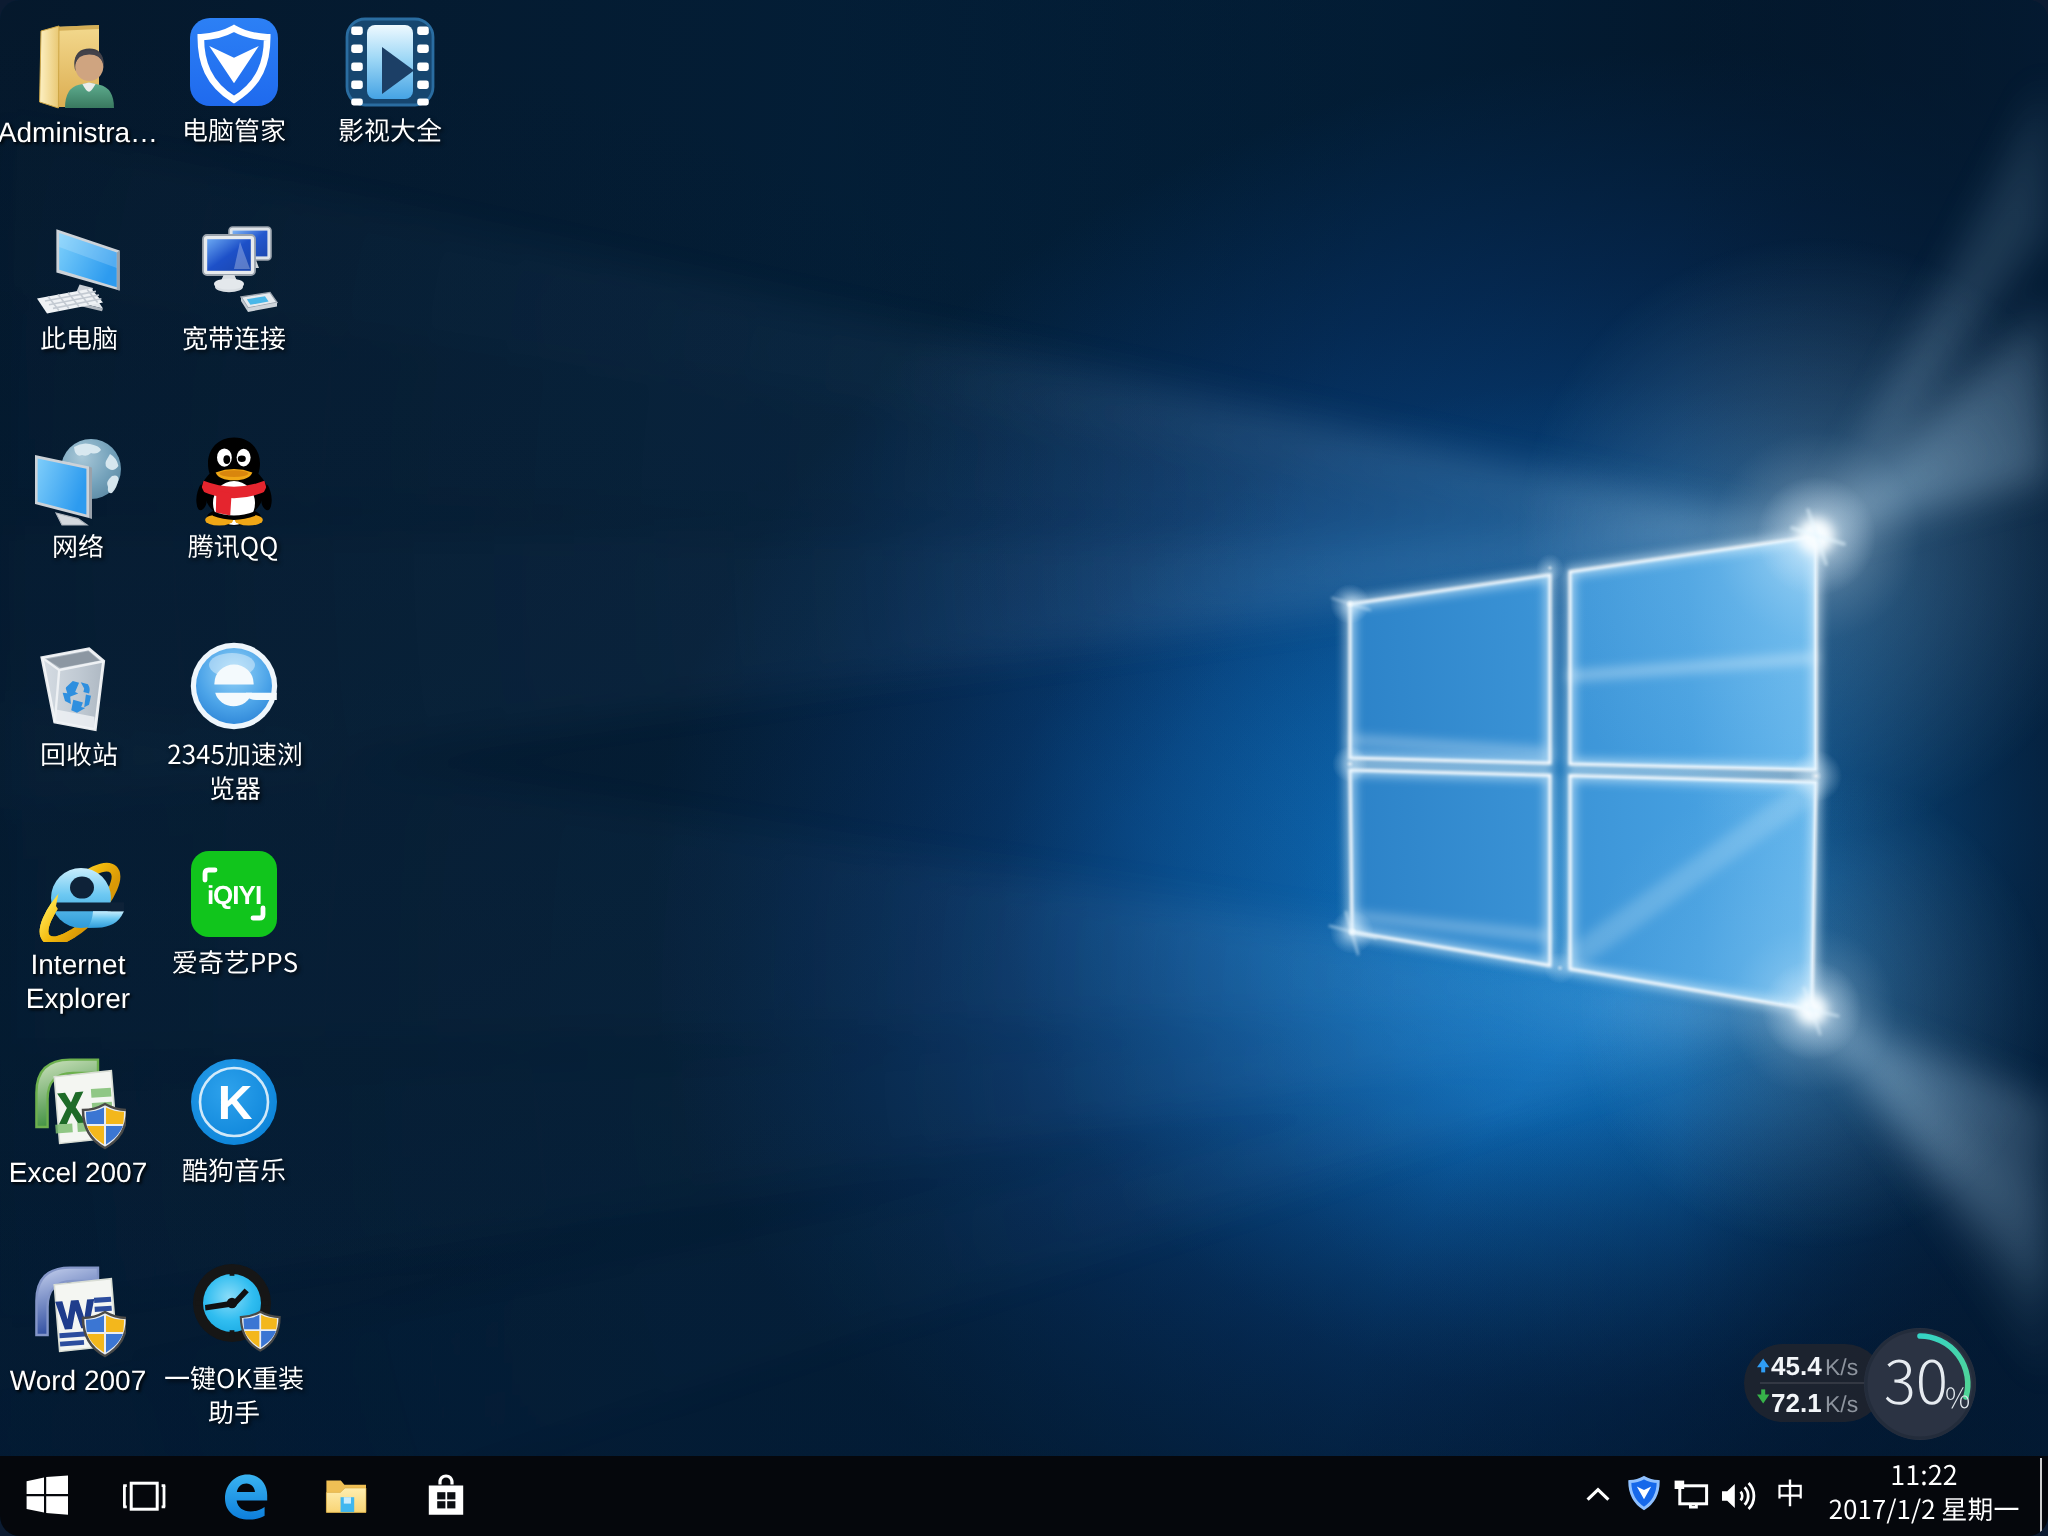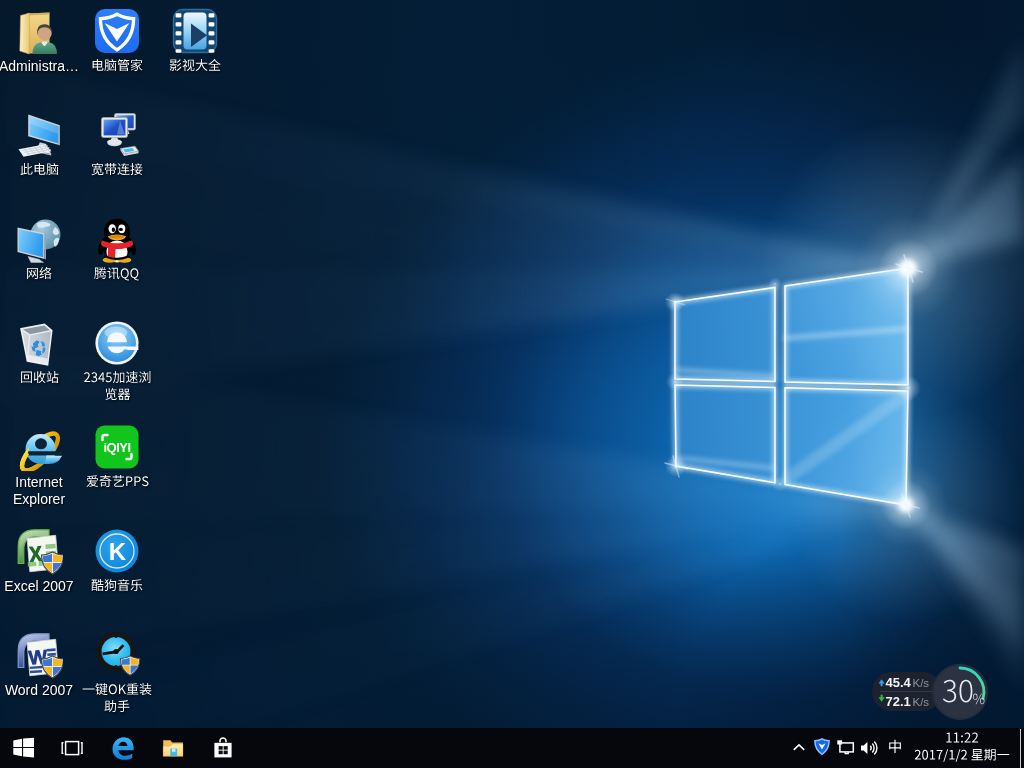--- a/index.html
+++ b/index.html
@@ -1,16 +1,16 @@
 <!DOCTYPE html>
 <html><head><meta charset="utf-8"><title>d</title>
 <style>
 html,body{margin:0;padding:0;width:1024px;height:768px;overflow:hidden;background:#0c1b31;
 font-family:"Liberation Sans",sans-serif;}
-#stage{position:absolute;left:0;top:0;width:1024px;height:768px;overflow:hidden;}
+#stage{position:absolute;left:0;top:0;width:1024px;height:768px;overflow:hidden;border-radius:10px;}
 #wp{position:absolute;left:0;top:0;}
 .ic{position:absolute;}
 .lbl{position:absolute;filter:drop-shadow(1px 1.2px 1px rgba(0,0,0,0.9));}
 .llab{position:absolute;width:90px;text-align:center;color:#fff;font-size:14px;line-height:17px;
 text-shadow:1px 1.2px 1.5px rgba(0,0,0,0.95),0 0 1px rgba(0,0,0,0.4);}
 #tb{position:absolute;left:0;top:728px;width:1024px;height:40px;background:#05070c;}
 .tbi{position:absolute;}
 #wpill{position:absolute;left:872px;top:671.5px;width:70px;height:39px;border-radius:19.5px;
 background:rgba(30,35,46,0.93);}
 #wdiv{position:absolute;left:880px;top:690.5px;width:56px;height:1px;background:rgba(255,255,255,0.10);}

